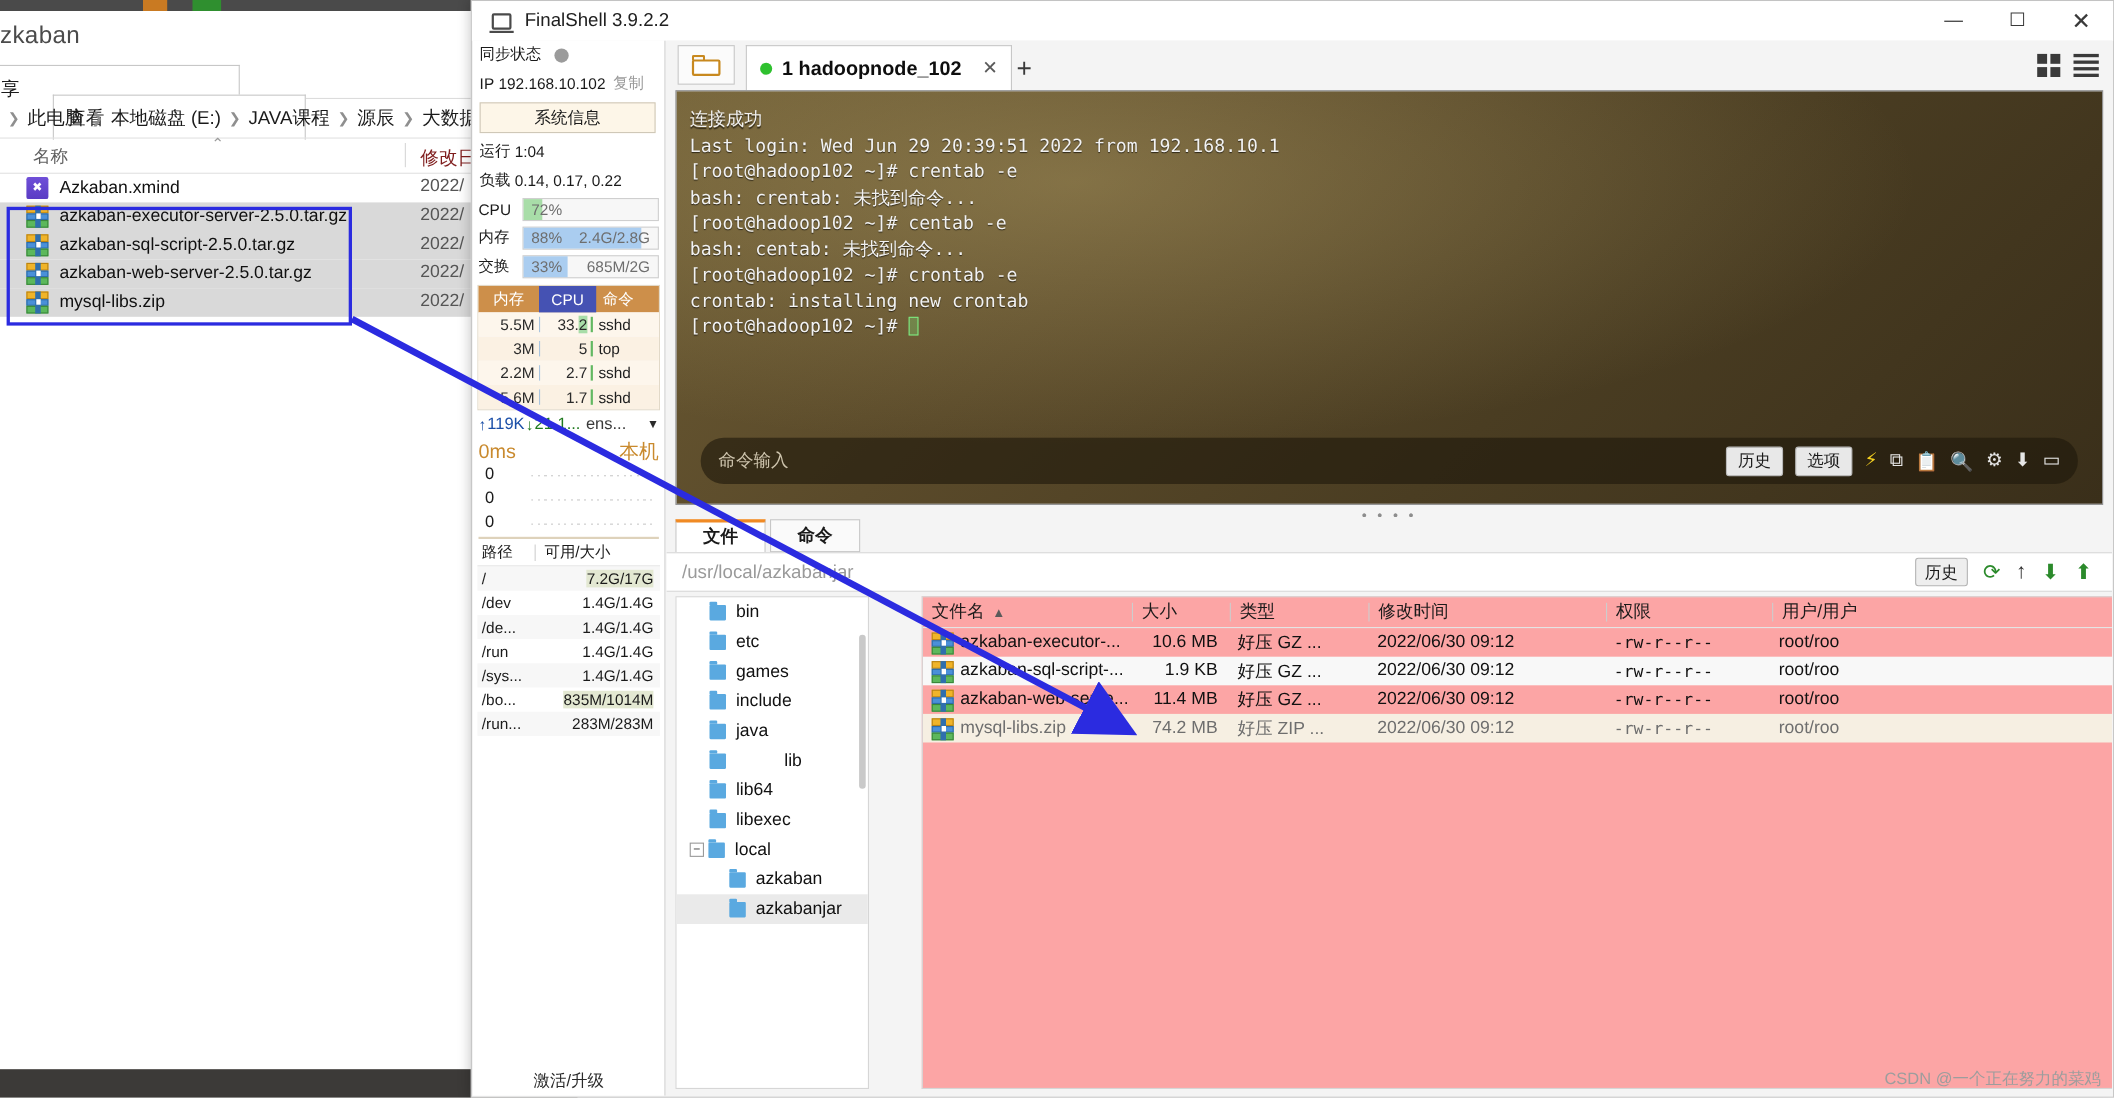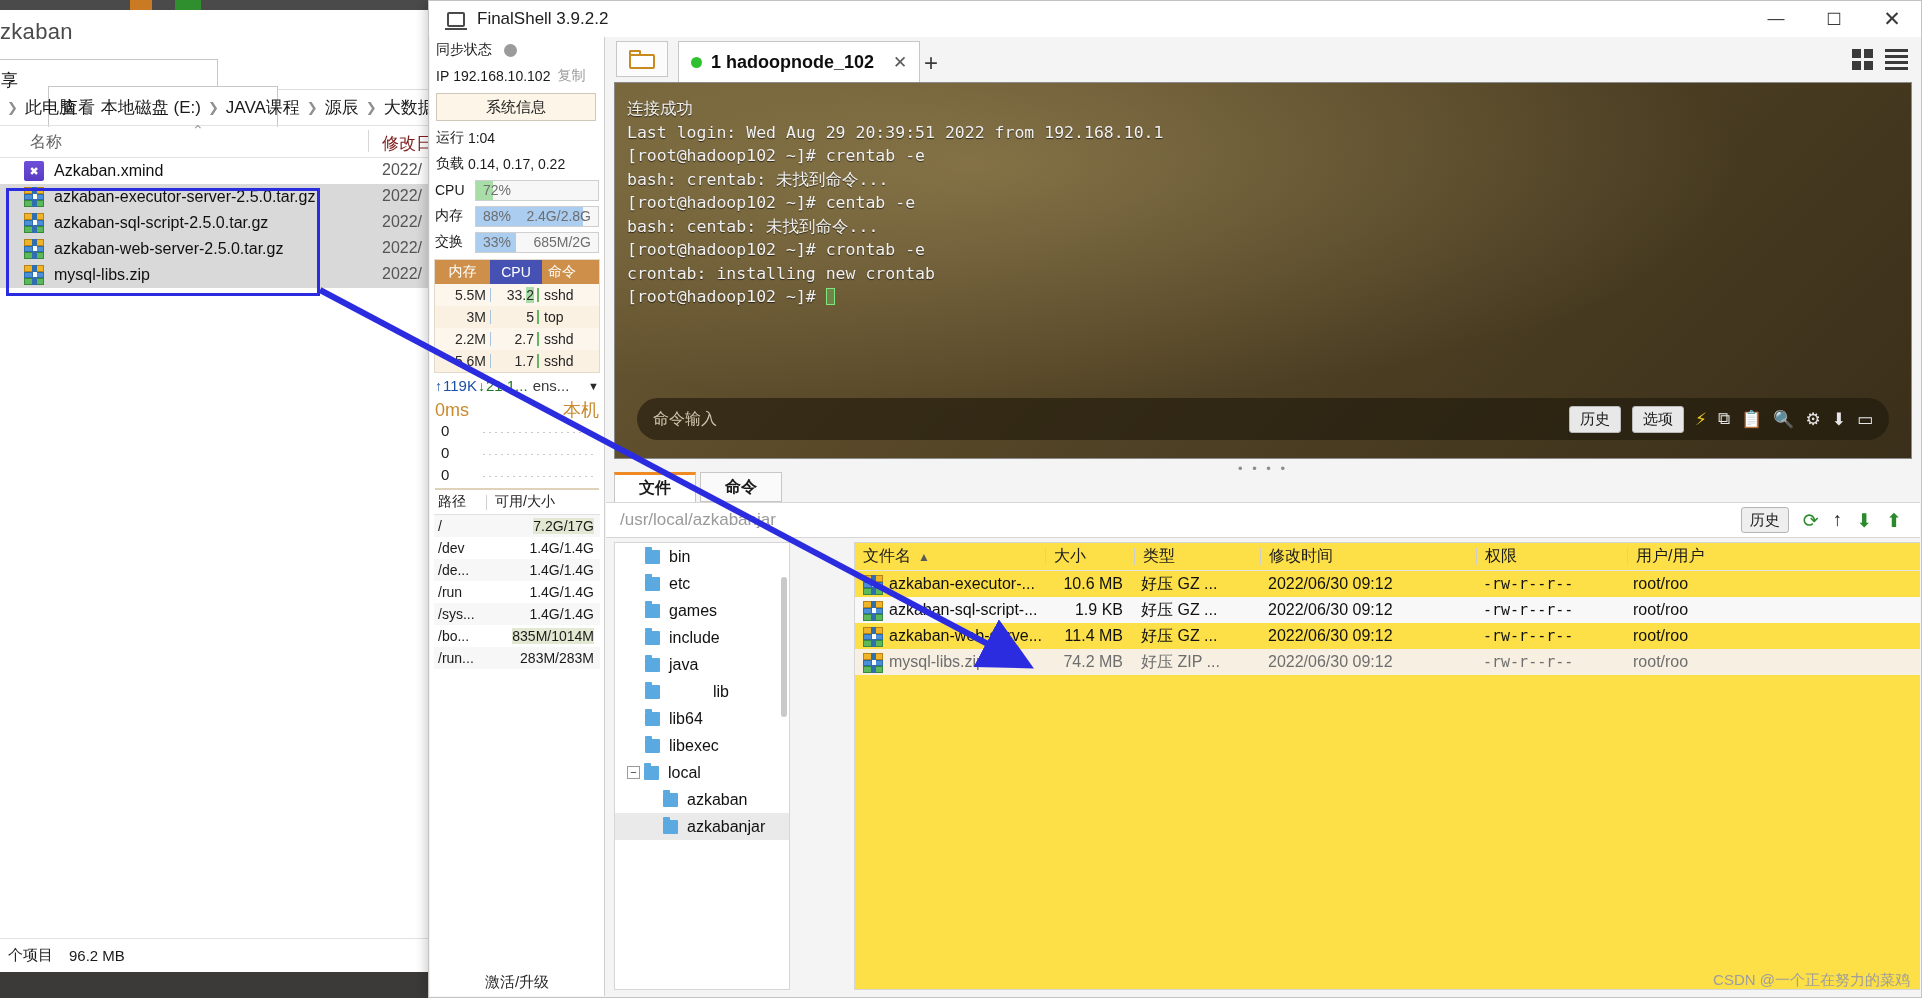--- a/index.html
+++ b/index.html
@@ -313,21 +313,21 @@
     font-size: 11px; line-height: 11px; text-align: center; color: #333; margin-right: 4px; flex: none; }
   .tree-ic { width: 15px; height: 14px; background: #5aa9e0; border-radius: 1px; flex: none; position: relative; }
   .tree-ic:after { content:""; position: absolute; left: 0; top: -3px; width: 7px; height: 3px; background: #5aa9e0; border-radius: 1px 1px 0 0;}
   .tree-item .nm { margin-left: 9px; }
   .tree-scroll {
     position: absolute; right: 2px; top: 34px; width: 6px; height: 140px; background: #c9c9c9; border-radius: 3px;
   }
 
   .flist {
     position: absolute; left: 232px; top: 72px; right: 0; bottom: 6px;
-    background: #fde047; border: 1px solid #d6d6d6; border-right: none; overflow: hidden; margin-left: 16px;
+    background: #fca5a5; border: 1px solid #d6d6d6; border-right: none; overflow: hidden;
   }
   .flist-head { display: flex; height: 28px; align-items: center; font-size: 16px; color: #1a1a1a; border-bottom: 1px solid #e4e4e4; }
   .flist-head .h { padding-left: 8px; display: flex; align-items: center; gap: 7px; position: relative; }
   .flist-head .sep { width: 1px; height: 17px; background: #cdcdcd; }
   .flist-row { display: flex; height: 26px; align-items: center; font-size: 16px; color: #111; }
   .flist-row:nth-child(odd) { background: #f8f8f8; }
   .flist-row.sel { background: #f6efe2; color: #6e6e6e; }
   .col-name { width: 190px; display: flex; align-items: center; gap: 8px; padding-left: 8px; }
   .col-size { width: 88px; text-align: right; padding-right: 10px; }
   .col-type { width: 125px; padding-left: 8px; }
@@ -435,24 +435,20 @@
             <i class="zp"></i>
             <i class="zw"></i>
           </span>
       <span class="fname">mysql-libs.zip</span>
       <span class="fdate">2022/</span>
     </div>
   </div>
 
   <div class="sel-box"></div>
 
-  <div class="exp-status">
-    <span>个项目</span>
-    <span>96.2 MB</span>
-  </div>
 </div>
 
 <div class="fs">
 
   <div class="fs-title">
     <span class="appicon"></span>
     <span class="t">FinalShell 3.9.2.2</span>
     <span class="wbtns">
       <span class="wbtn">—</span>
       <span class="wbtn">☐</span>
@@ -633,21 +629,21 @@
               <i></i>
               <i></i>
               <i></i>
             </span>
       </div>
     </div>
 
     <div class="term">
       <div class="glow"></div>
       <div class="term-text"><span>连接成功</span>
-<span>Last login: Wed Aug 29 20:39:51 2022 from 192.168.10.1</span>
+<span>Last login: Wed Jun 29 20:39:51 2022 from 192.168.10.1</span>
 <span>[root@hadoop102 ~]# crentab -e</span>
 <span>bash: crentab: 未找到命令...</span>
 <span>[root@hadoop102 ~]# centab -e</span>
 <span>bash: centab: 未找到命令...</span>
 <span>[root@hadoop102 ~]# crontab -e</span>
 <span>crontab: installing new crontab</span>
 <span>[root@hadoop102 ~]# </span><span class="term-cursor"></span></div>
 
       <div class="cmdbar">
         <span class="ph">命令输入</span>

